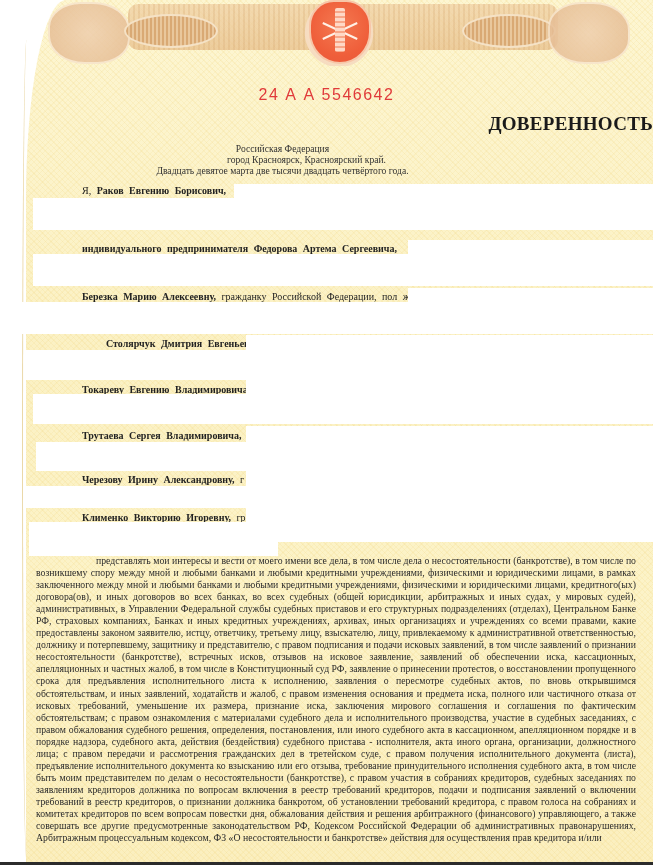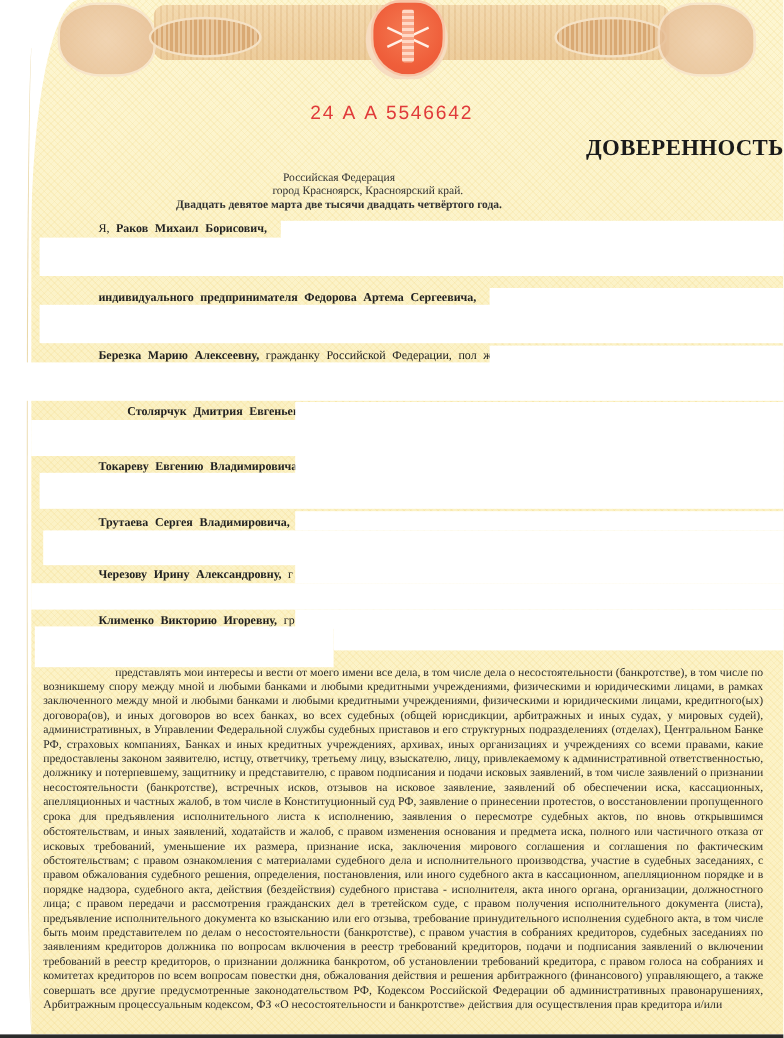--- a/index.html
+++ b/index.html
@@ -110,25 +110,25 @@
 <div class="emblem">
   <div class="cross1"></div>
     <div class="cross2"></div>
   <div class="column"></div>
 </div>
 
 <div class="serial">24 А А 5546642</div>
 <div class="doc-title">ДОВЕРЕННОСТЬ</div>
 <div class="hdr-line" style="top:143px;">Российская Федерация</div>
 <div class="hdr-line" style="top:154px;padding-left:24px;">город Красноярск, Красноярский край.</div>
-<div class="hdr-line" style="top:165px;font-weight:bold;">Двадцать девятое марта две тысячи двадцать четвёртого года.</div>
+<div class="hdr-line" style="top:165px;">Двадцать девятое марта две тысячи двадцать четвёртого года.</div>
 
 <div class="name-line" style="left:82px; top:185px;">
   <span style="font-weight:normal;">Я,</span>
-  <span>Раков Михаил Борисович,</span>
+  <span>Раков Евгению Борисович,</span>
 </div>
 <div class="redact" style="left:234px; top:184px; width:419px; height:16px;"></div>
 <div class="redact" style="left:33px; top:198px; width:620px; height:32px;"></div>
 
 <div class="name-line" style="left:82px; top:243px;">индивидуального предпринимателя Федорова Артема Сергеевича,</div>
 <div class="redact" style="left:408px; top:240px; width:245px; height:16px;"></div>
 <div class="redact" style="left:33px; top:254px; width:620px; height:32px;"></div>
 
 <div class="name-line" style="left:82px; top:291px;">
   <span>Березка Марию Алексеевну,</span><span class="rest"> гражданку Российской Федерации, пол жен</span>

